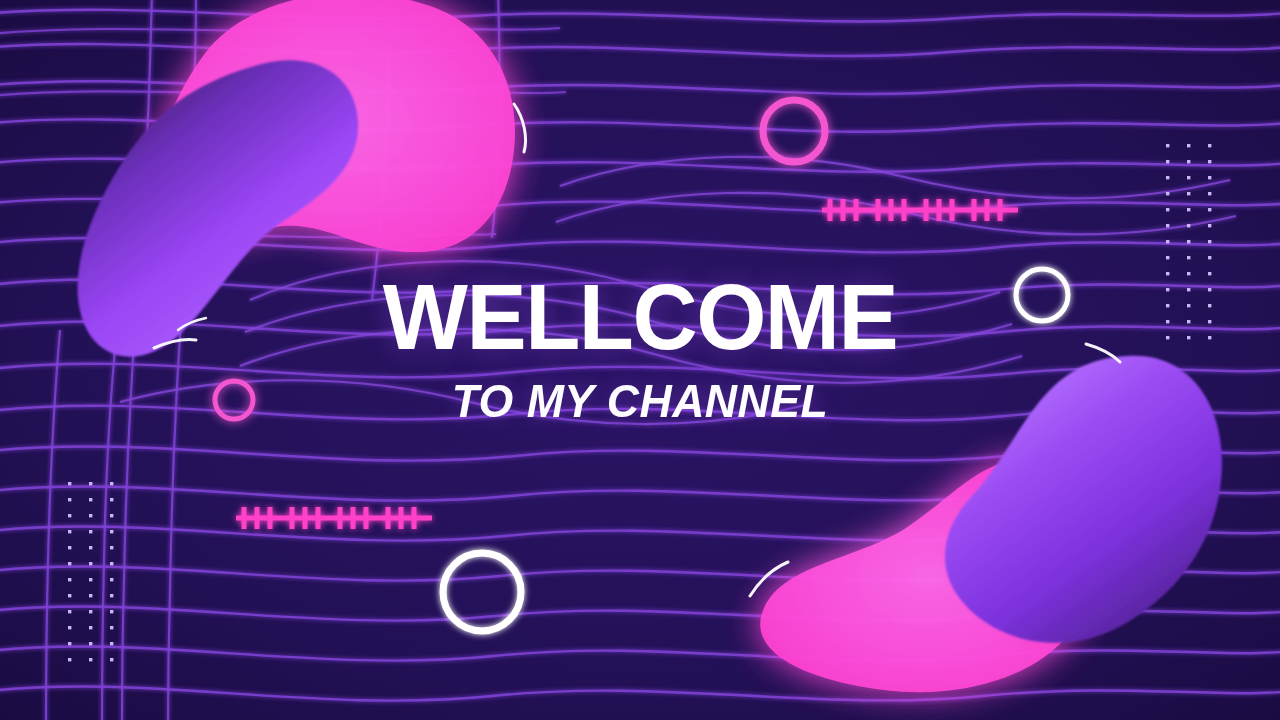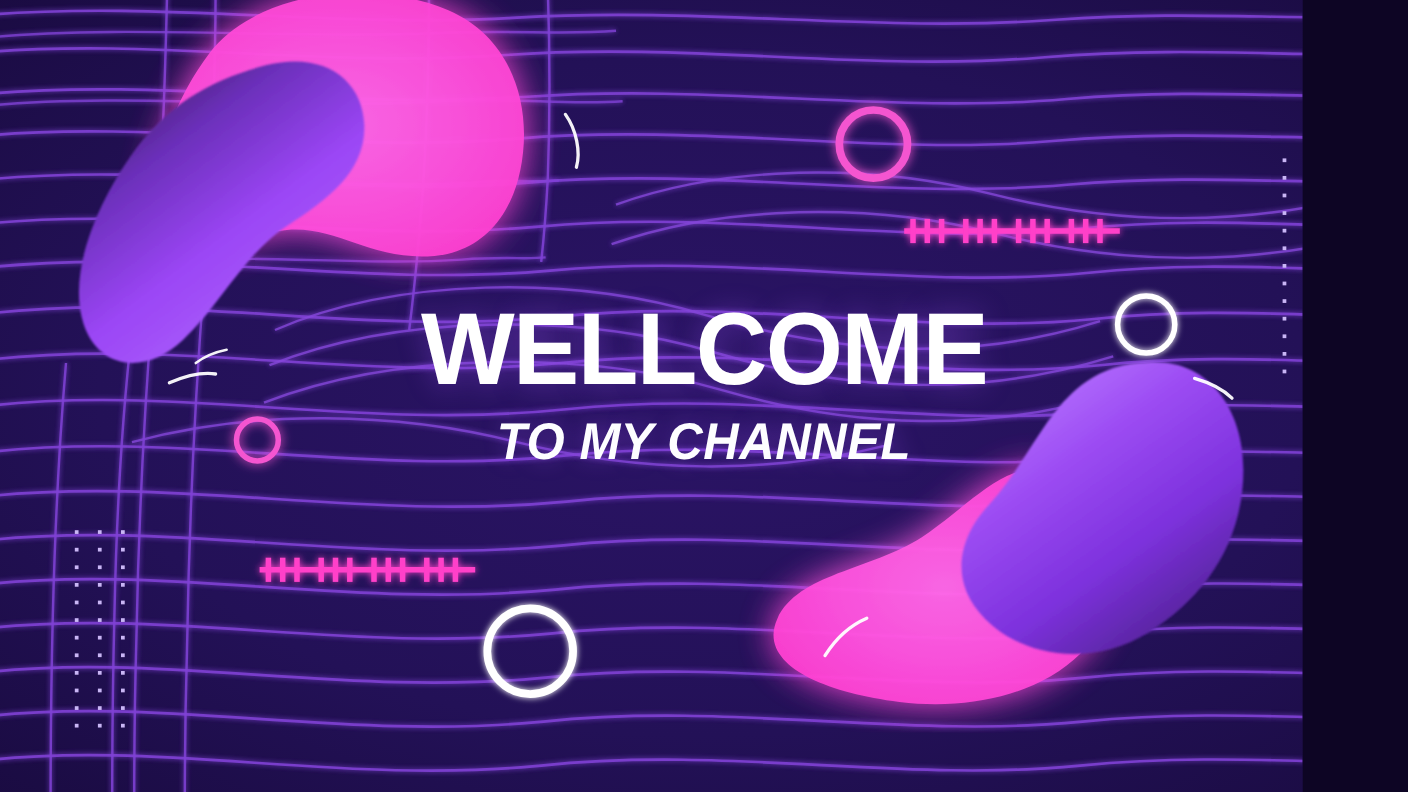--- a/index.html
+++ b/index.html
@@ -3,21 +3,21 @@
 <meta charset="utf-8">
 <title>Welcome Channel Banner</title>
 <style>
   html, body {
     margin: 0;
     padding: 0;
     background: #0d0524;
   }
   #stage {
     position: relative;
-    width: 1184px;
+    width: 1280px;
     height: 720px;
     overflow: hidden;
     background: #221054;
     font-family: "Liberation Sans", sans-serif;
     user-select: none;
   }
 
   
   #bg-svg, #deco-svg {
     position: absolute;

